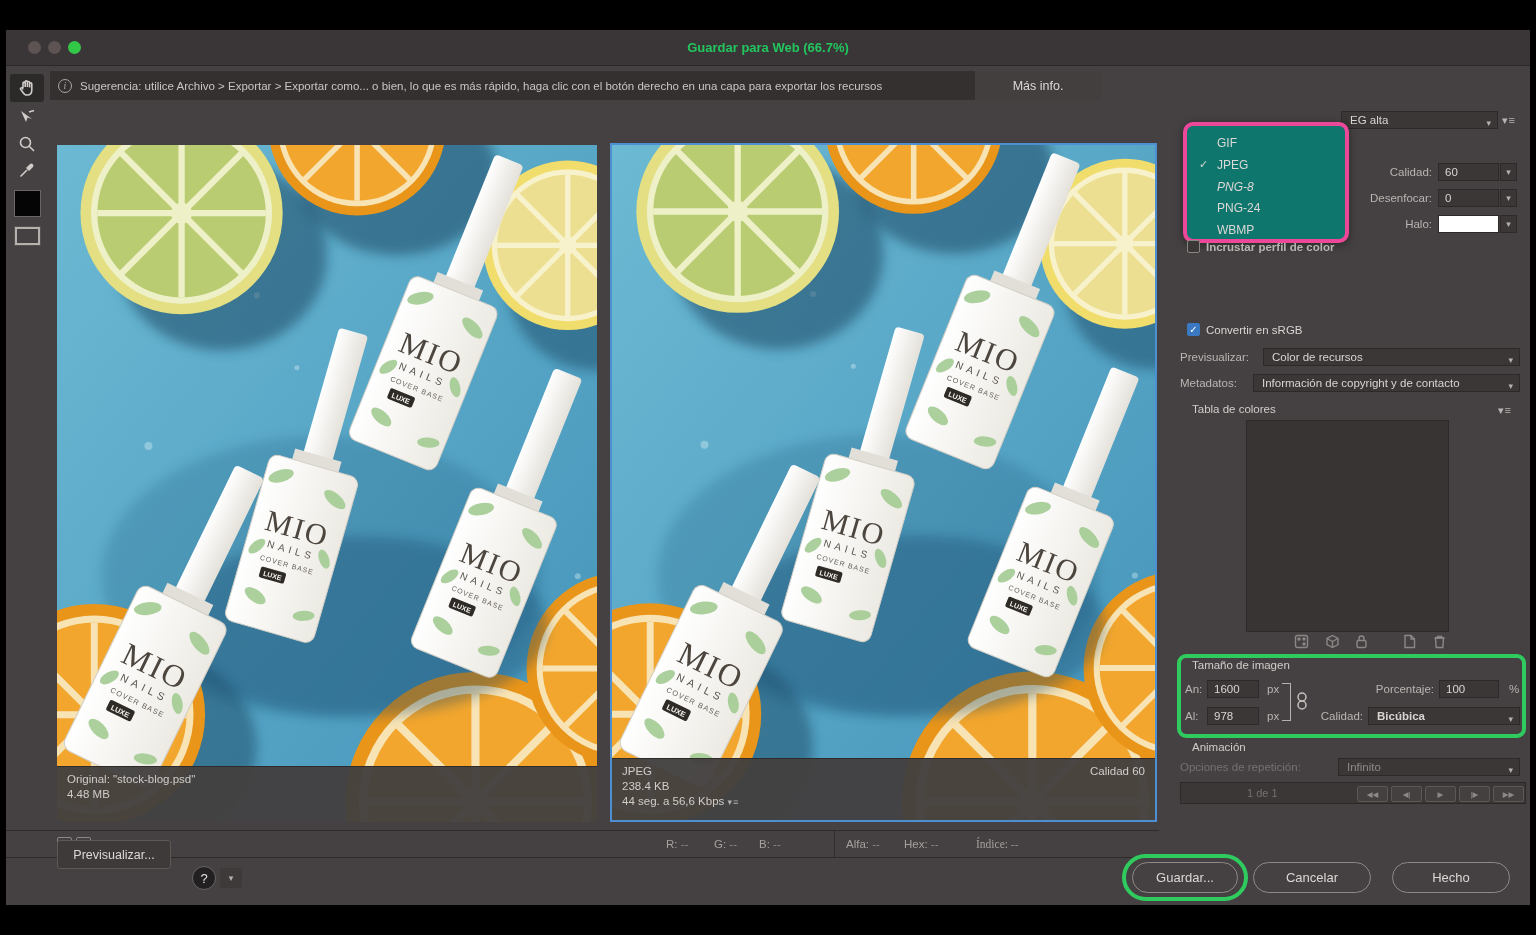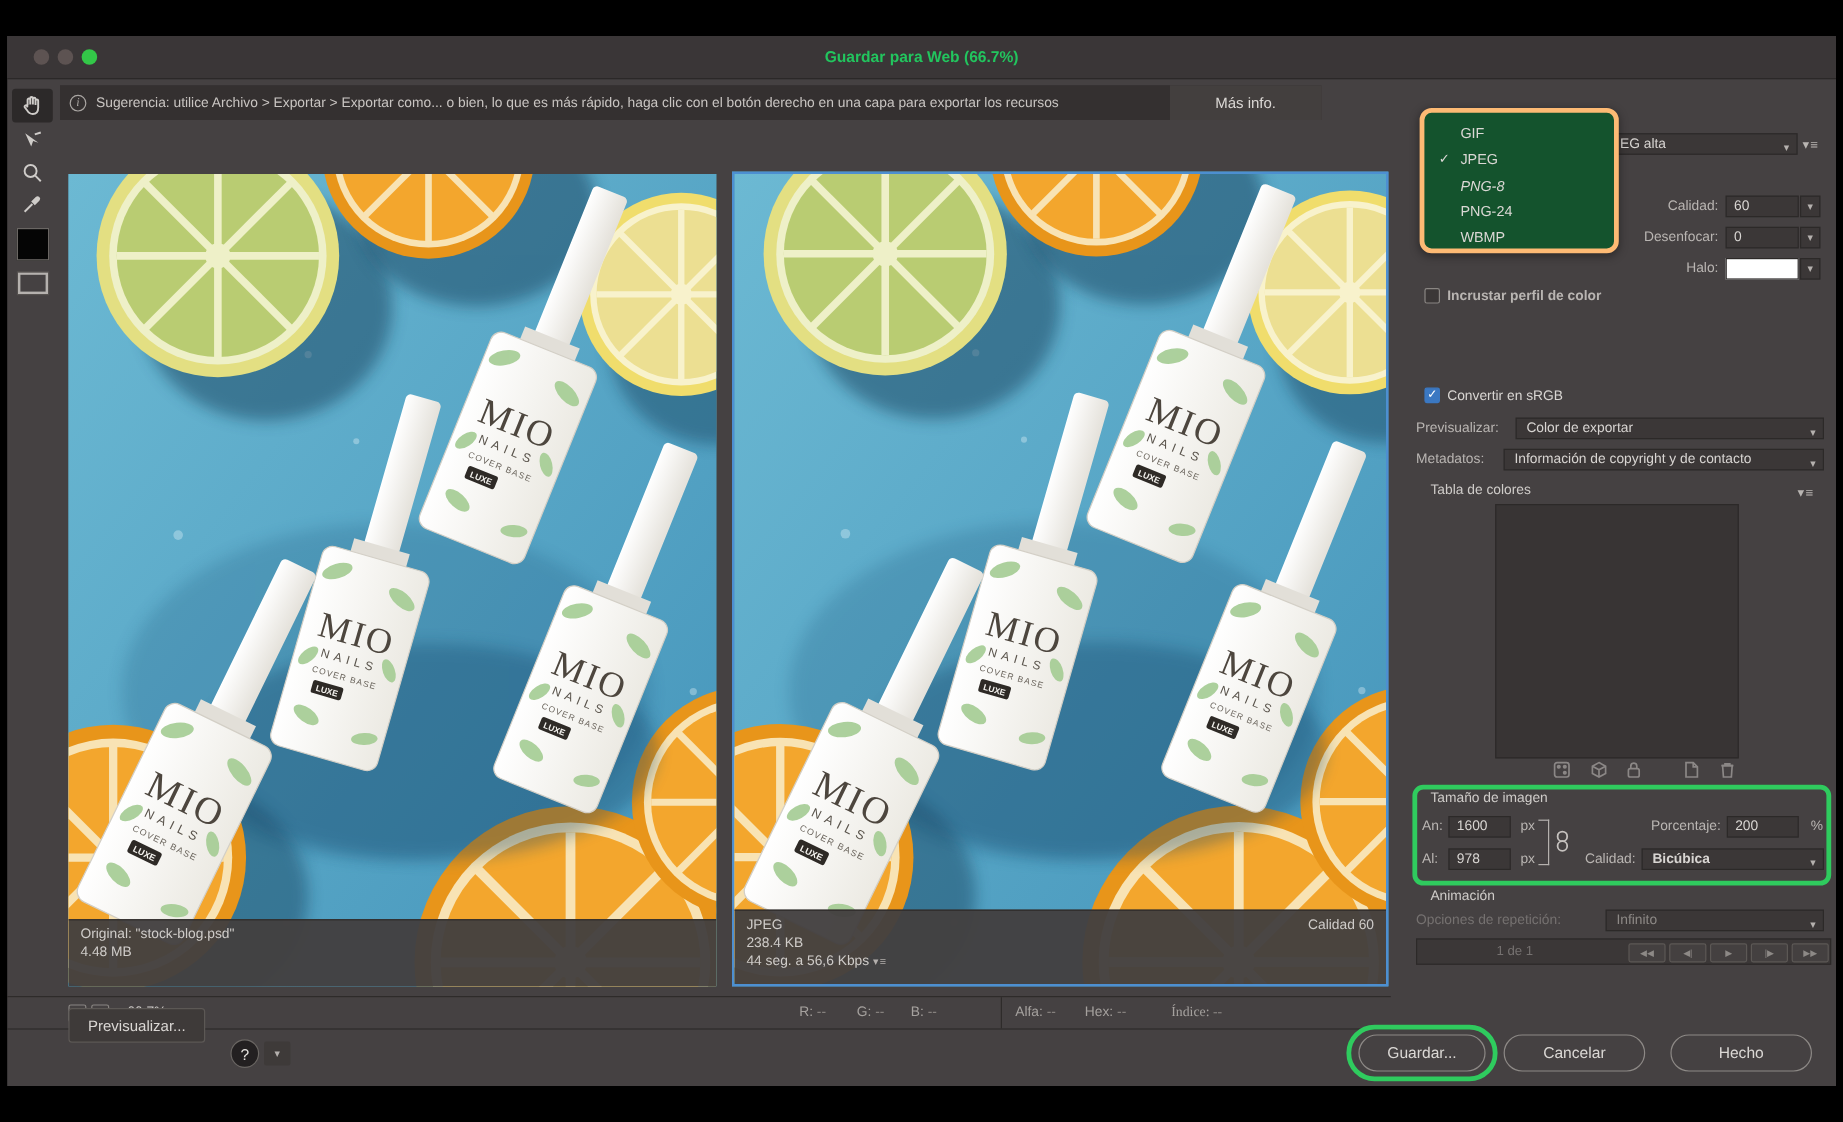--- a/index.html
+++ b/index.html
@@ -89,22 +89,22 @@
               color:#b5b1ae; font-size:9px; text-align:center; line-height:17px; }
   .sel-box { position:absolute; height:18px; background:#3b3737; border:1px solid #2c2928;
              color:#d8d5d2; font-size:11.5px; padding:1px 8px 1px 8px; line-height:15px; }
   .sel-box .cv { position:absolute; right:6px; top:4px; font-size:9px; color:#b5b1ae; }
   .cbx { position:absolute; width:13px; height:13px; border:1px solid #8a8683;
          border-radius:2px; background:#3b3737; }
   .cbx.checked { background:#3b78c2; border-color:#3b78c2; color:#fff; font-size:10px;
                  line-height:12px; text-align:center; }
 
   
-  #fmt-menu { position:absolute; left:1177px; top:60px; width:166px; height:121px;
-              background:#14532d; border:4px solid #fdba74; border-radius:10px;
+  #fmt-menu { position:absolute; left:1177px; top:92px; width:166px; height:121px;
+              background:#0f766e; border:4px solid #ec4899; border-radius:10px;
               box-shadow:0 2px 8px rgba(0,0,0,.4); }
   .fmt-item { position:absolute; left:30px; color:#dbd8d5; font-size:12px; }
   .fmt-check { position:absolute; left:12px; color:#dbd8d5; font-size:11px; }
 
   
   #size-box { position:absolute; left:1171px; top:624px; width:349px; height:84px;
               border:4px solid #2fcb5e; border-radius:9px; }
   
   #link-bracket { position:absolute; left:1276px; top:653px; width:9px; height:38px;
                   border-top:1.5px solid #b5b1ae; border-right:1.5px solid #b5b1ae;
@@ -355,21 +355,21 @@
   <div class="chev-box" style="left:1494px; top:185px;">▾</div>
 
   <div class="cbx" style="left:1181px; top:210px;"></div>
   <span class="lbl" style="left:1200px; top:211px; text-align:right;font-weight:bold;">Incrustar perfil de color</span>
 
   <div class="cbx checked" style="left:1181px; top:293px;">✓</div>
   <span class="lbl" style="left:1200px; top:294px; text-align:left; color:#d8d5d2;">Convertir en sRGB</span>
 
   <span class="lbl" style="left:1174px; top:321px; text-align:left;">Previsualizar:</span>
   <div class="sel-box" style="left:1257px; top:318px; width:257px;">
-    <span>Color de exportar</span>
+    <span>Color de recursos</span>
     <span class="cv">▾</span>
   </div>
 
   <span class="lbl" style="left:1174px; top:347px; text-align:left;">Metadatos:</span>
   <div class="sel-box" style="left:1247px; top:344px; width:267px;">
     <span>Información de copyright y de contacto</span>
     <span class="cv">▾</span>
   </div>
 
   <span class="lbl" style="left:1186px; top:373px; text-align:left; color:#cfccc9;">Tabla de colores</span>
@@ -422,21 +422,21 @@
 
   <div id="link-bracket"></div>
   <span class="abs" style="left:1290px; top:660px;">
     <svg width="12" height="22" viewBox="0 0 12 22" style="stroke:#c5c1be; fill:none; stroke-width:1.5;">
       <circle cx="6" cy="7" r="4"></circle>
         <circle cx="6" cy="15" r="4"></circle>
     </svg>
   </span>
 
   <span class="lbl" style="left:1356px; top:653px; width:72px;">Porcentaje:</span>
-  <div class="val-box" style="left:1433px; top:650px; width:60px;">200</div>
+  <div class="val-box" style="left:1433px; top:650px; width:60px;">100</div>
   <span class="lbl" style="left:1503px; top:653px; text-align:left;">%</span>
 
   <span class="lbl" style="left:1311px; top:680px; width:46px;">Calidad:</span>
   <div class="sel-box" style="left:1362px; top:677px; width:152px;">
     <span style="font-weight:bold;">Bicúbica</span>
     <span class="cv">▾</span>
   </div>
 
   <span class="lbl" style="left:1186px; top:711px; text-align:right; color:#cfccc9;">Animación</span>
   <span class="lbl dim" style="left:1174px; top:731px; text-align:left;">Opciones de repetición:</span>

